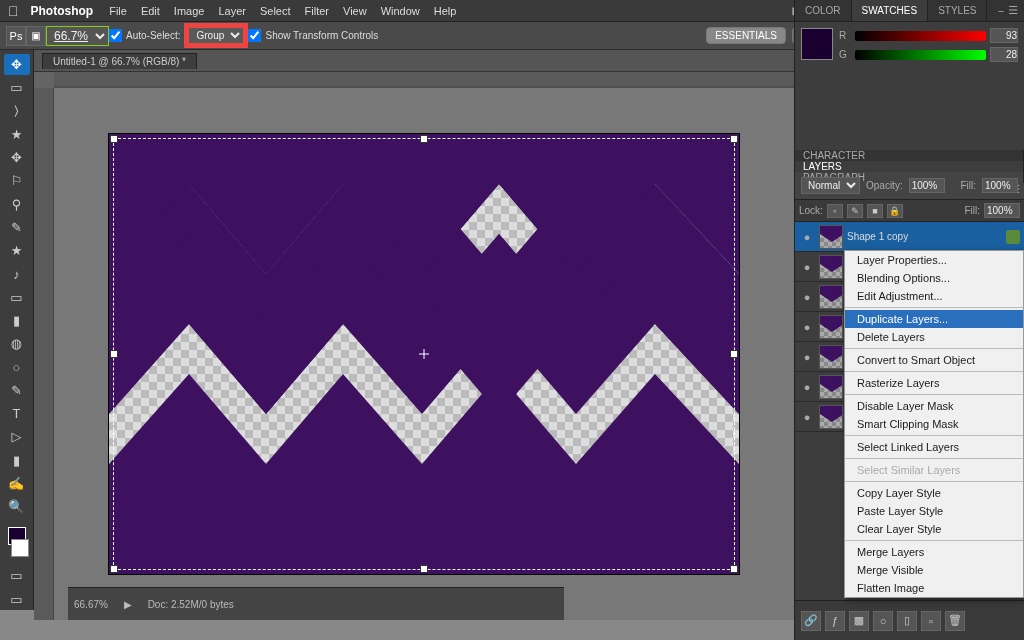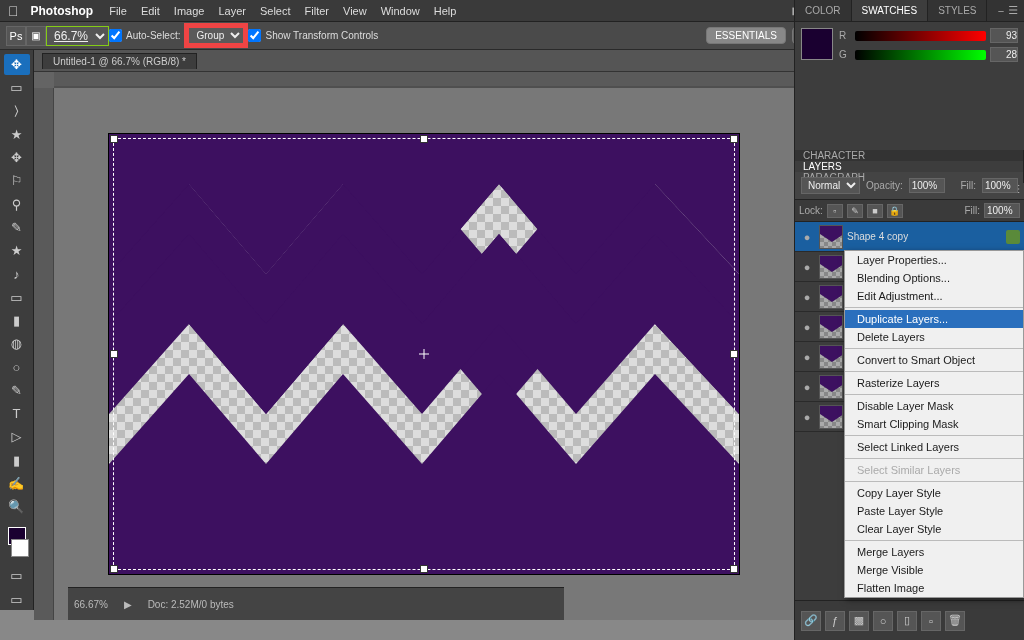--- a/index.html
+++ b/index.html
@@ -377,21 +377,21 @@
 
     <div id="layers-list">
 
       <div class="layer-row selected">
         <span class="layer-eye">●</span>
         <div class="layer-thumb">
           <svg width="24" height="24">
               <polygon points="0,0 24,0 24,8 12,16 0,8" fill="#3d1060"></polygon>
             </svg>
         </div>
-        <span class="layer-name">Shape 4 copy</span>
+        <span class="layer-name">Shape 1 copy</span>
         <div class="layer-green"></div>
       </div>
       <div class="layer-row">
         <span class="layer-eye">●</span>
         <div class="layer-thumb">
           <svg width="24" height="24">
               <polygon points="0,0 24,0 24,8 12,16 0,8" fill="#3d1060"></polygon>
             </svg>
         </div>
         <span class="layer-name">Shape 4</span>

